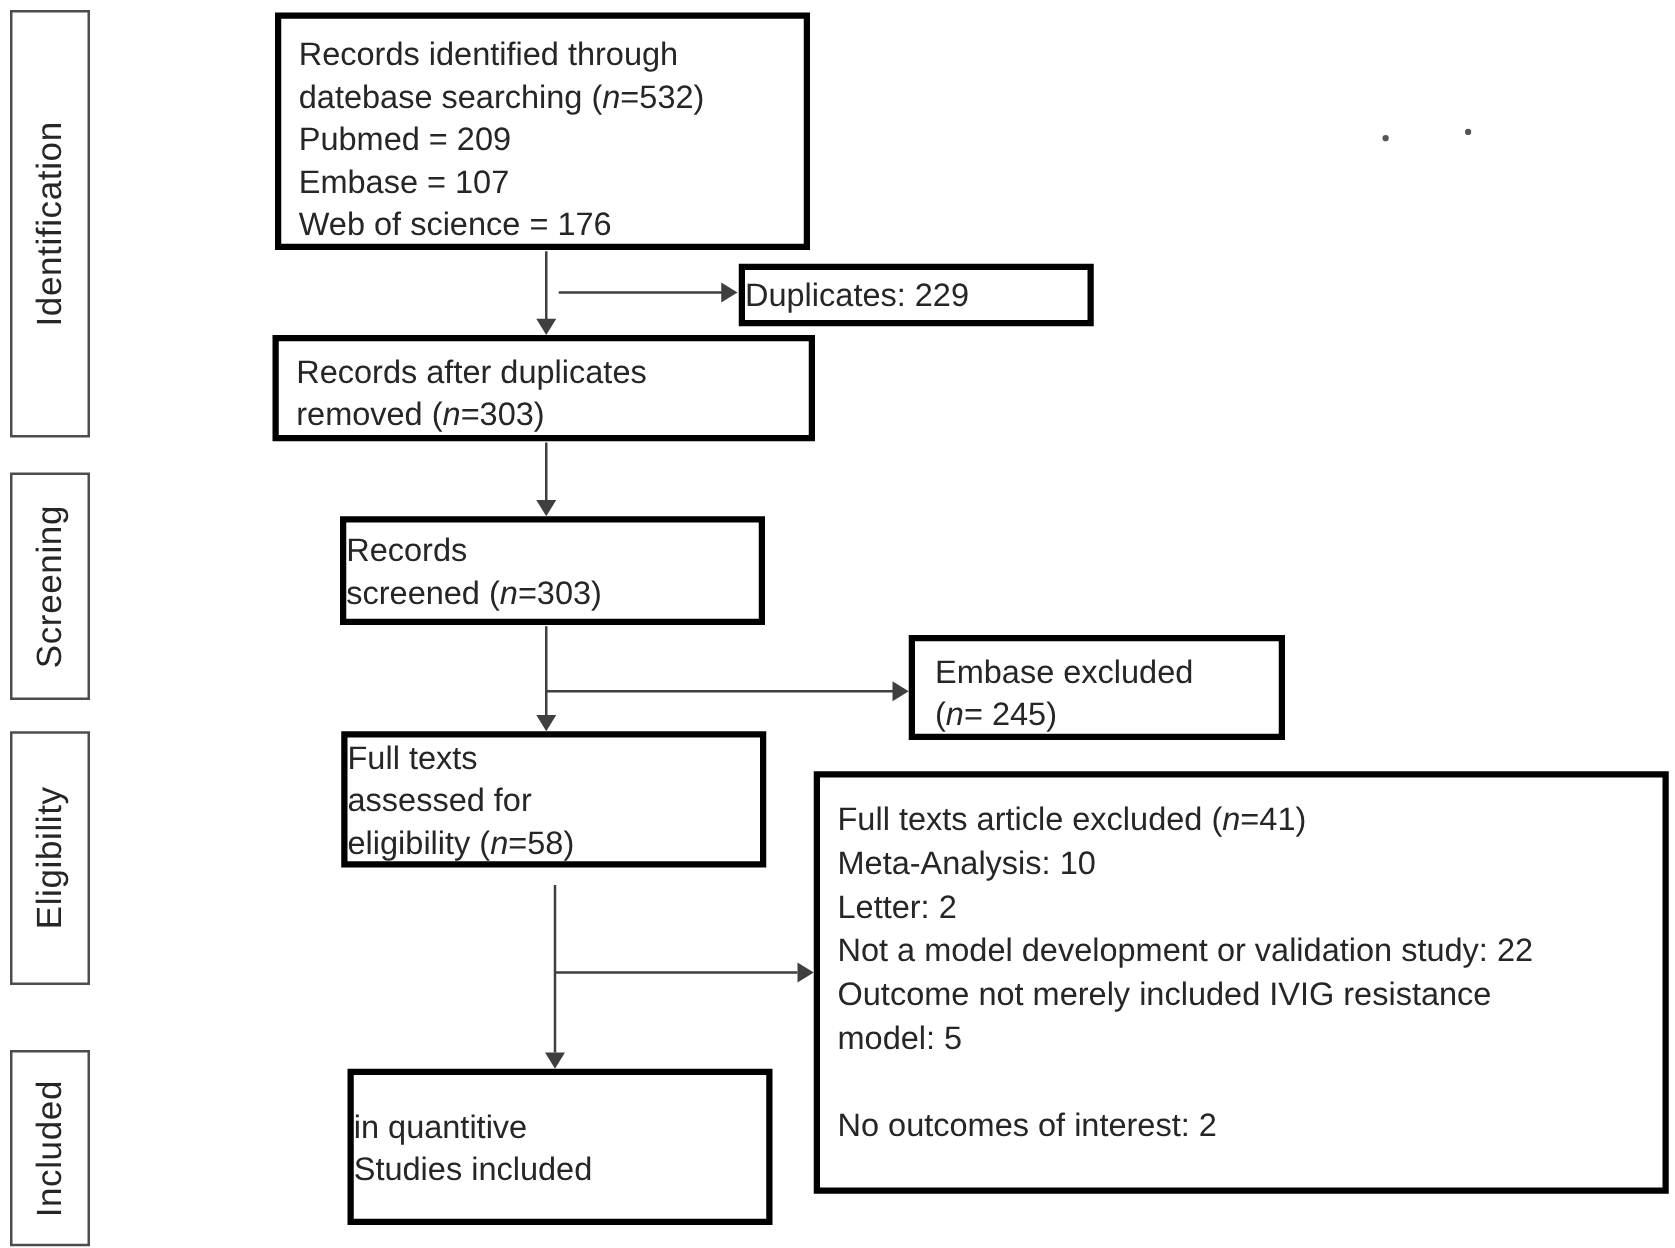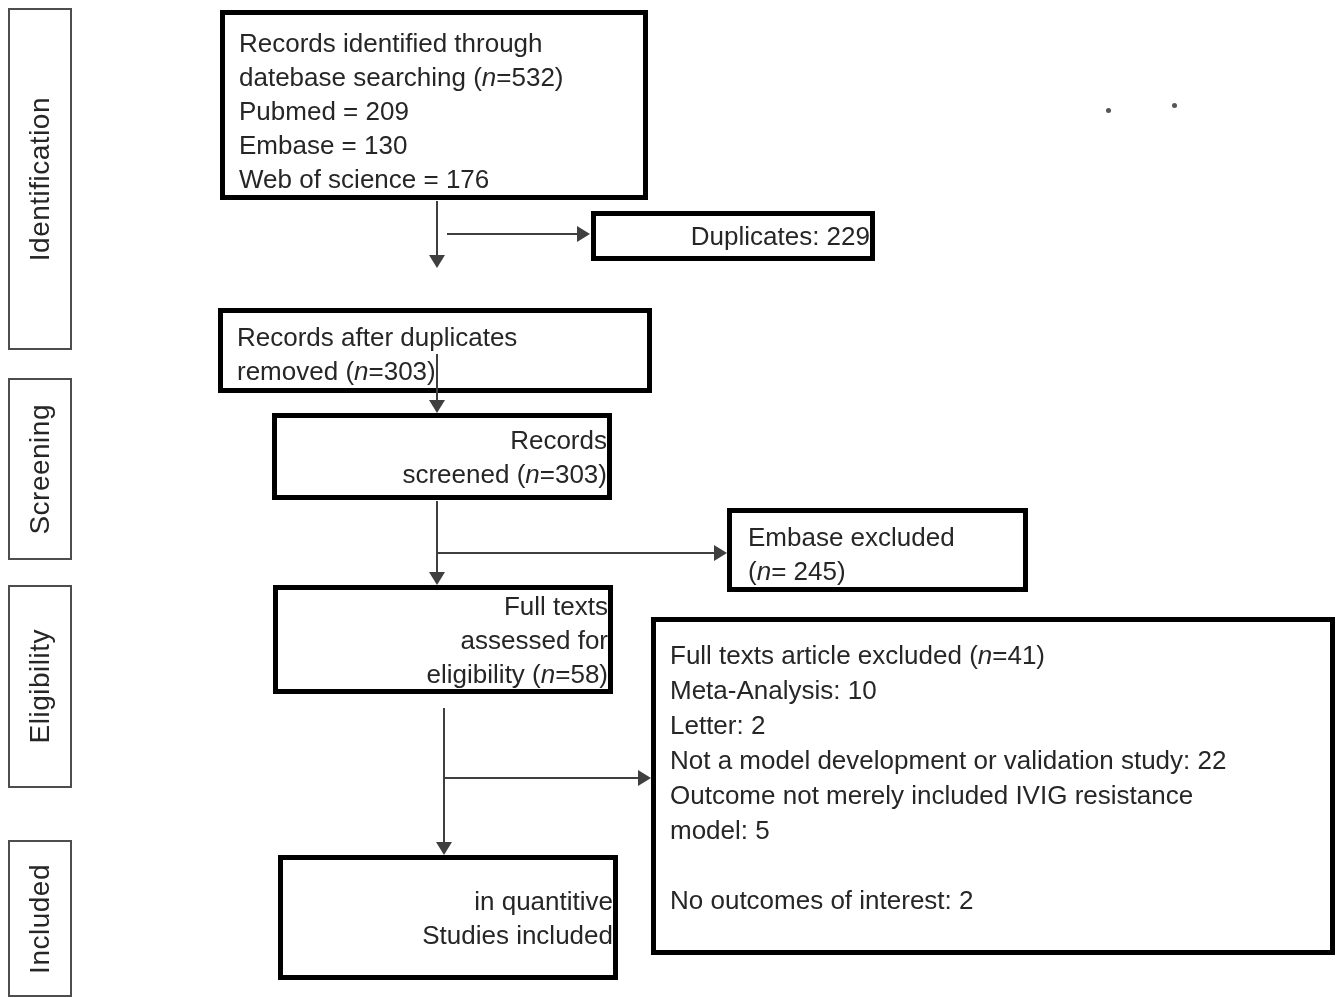--- a/index.html
+++ b/index.html
@@ -14,21 +14,21 @@
   }
   .box {
     position: absolute;
     border: 5px solid #000000;
     background: #ffffff;
     box-sizing: border-box;
     font-size: 26px;
     line-height: 34px;
     color: #262626;
   }
-  .box.center { text-align: right; display: flex; flex-direction: column; justify-content: center; }
+  .box.center { text-align: left; display: flex; flex-direction: column; justify-content: center; }
   .box .line { white-space: nowrap; }
   .stage {
     position: absolute;
     left: 8px;
     width: 64px;
     border: 2px solid #4d4d4d;
     background: #ffffff;
     box-sizing: border-box;
     display: flex;
     align-items: center;
@@ -78,29 +78,29 @@
     <span class="stage-label">Eligibility</span>
   </div>
   <div class="stage" style="top:840px;height:157px;">
     <span class="stage-label">Included</span>
   </div>
 
   <div class="box" style="left:220px;top:10px;width:428px;height:190px;padding:11px 6px 0 14px;">
     <div class="line">Records identified through</div>
     <div class="line">datebase searching (<i>n</i>=532)</div>
     <div class="line">Pubmed = 209</div>
-    <div class="line">Embase = 130</div>
+    <div class="line">Embase = 107</div>
     <div class="line">Web of science = 176</div>
   </div>
 
   <div class="box center" style="left:591px;top:211px;width:284px;height:50px;">
     <div class="line">Duplicates: 229</div>
   </div>
 
-  <div class="box" style="left:218px;top:268px;width:434px;height:85px;padding:7px 6px 0 14px;margin-top:40px;">
+  <div class="box" style="left:218px;top:268px;width:434px;height:85px;padding:7px 6px 0 14px;">
     <div class="line">Records after duplicates</div>
     <div class="line">removed (<i>n</i>=303)</div>
   </div>
 
   <div class="box center" style="left:272px;top:413px;width:340px;height:87px;">
     <div class="line">Records</div>
     <div class="line">screened (<i>n</i>=303)</div>
   </div>
 
   <div class="box" style="left:727px;top:508px;width:301px;height:84px;padding:7px 6px 0 16px;">

